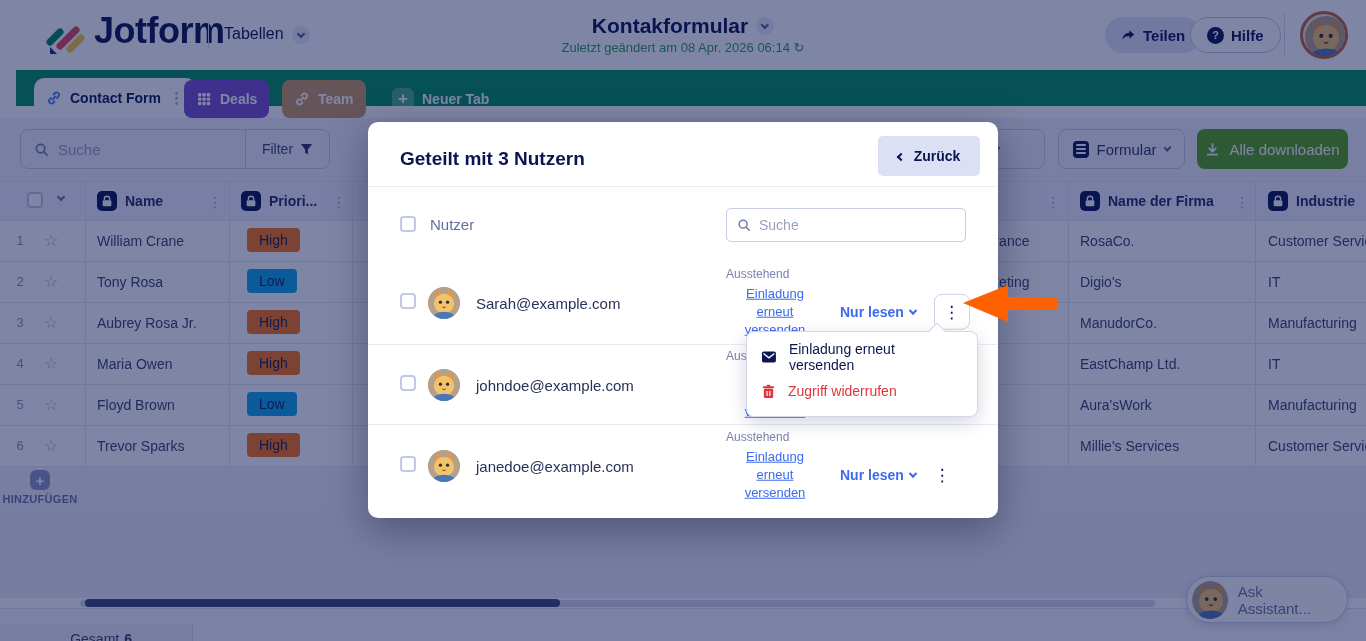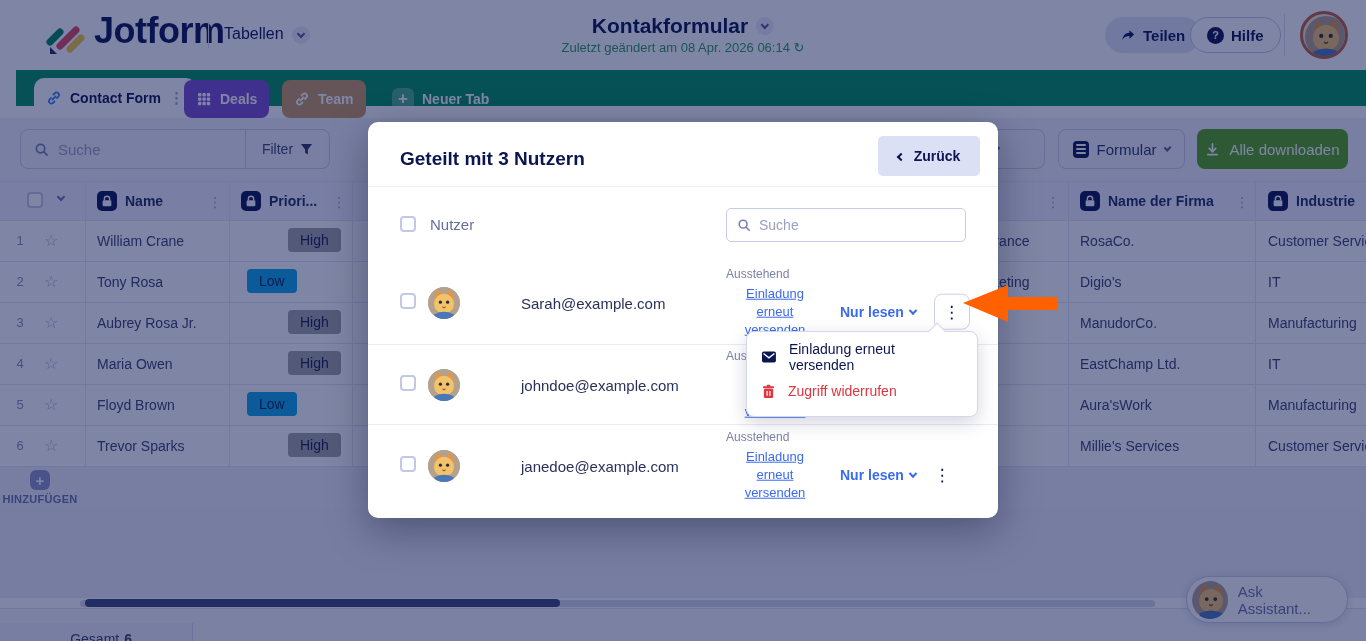--- a/index.html
+++ b/index.html
@@ -55,21 +55,21 @@
   .thead{position:absolute;left:0;top:181px;width:1366px;height:40px;background:var(--headbg);border-bottom:1px solid var(--border);border-top:1px solid var(--border);}
   .lock{width:20px;height:20px;border-radius:5px;background:var(--navy);display:inline-flex;align-items:center;justify-content:center;}
   .hcell{position:absolute;top:9px;display:flex;align-items:center;gap:8px;font-size:14px;font-weight:bold;color:#222B5E;}
   .hkebab{position:absolute;top:12px;color:#9AA0C4;font-size:14px;}
   .vline{position:absolute;top:181px;height:286px;width:1px;background:var(--border);}
   .trow{position:absolute;left:0;width:1366px;height:41px;background:#fff;border-bottom:1px solid var(--border);font-size:14px;color:var(--text);}
   .rnum{position:absolute;left:10px;top:12px;width:20px;text-align:center;font-size:13px;color:#8A90B8;}
   .star{position:absolute;left:44px;top:10px;font-size:16px;color:#AEB4D6;cursor:pointer;}
   .cname{position:absolute;left:97px;top:12px;white-space:nowrap;}
   .badge{position:absolute;left:247px;top:7px;padding:4px 12px;border-radius:4px;font-size:14px;color:#16204E;}
-  .badge.high{background:#a3a3a3;margin-left:41px;}
+  .badge.high{background:#f97316;}
   .badge.low{background:#0ea5e9;}
   .cdept{position:absolute;left:968px;top:12px;white-space:nowrap;}
   .ccomp{position:absolute;left:1080px;top:12px;white-space:nowrap;}
   .cind{position:absolute;left:1268px;top:12px;width:98px;white-space:nowrap;overflow:hidden;}
   .addstrip{position:absolute;left:0;top:467px;width:1366px;height:42px;background:#F1F1FA;}
   .addbtn{position:absolute;left:30px;top:3px;width:20px;height:20px;border-radius:6px;background:#8E96C8;color:#fff;font-size:15px;font-weight:bold;display:flex;align-items:center;justify-content:center;cursor:pointer;}
   .addlabel{position:absolute;left:0;top:26px;width:80px;text-align:center;font-size:11px;font-weight:bold;color:#6B73A8;letter-spacing:.3px;}
   .voidarea{position:absolute;left:0;top:509px;width:1366px;height:89px;background:#EDEEF7;}
   .htrack{position:absolute;left:80px;top:600px;width:1075px;height:7px;border-radius:4px;background:#D7DAEB;}
   .hthumb{position:absolute;left:85px;top:599px;width:475px;height:8px;border-radius:4px;background:#3D4A78;cursor:pointer;}
@@ -91,21 +91,21 @@
   .backbtn{position:absolute;left:510px;top:14px;width:102px;height:40px;background:#DBE0F5;border-radius:5px;display:flex;align-items:center;justify-content:center;gap:10px;font-size:14px;font-weight:bold;color:var(--navy);cursor:pointer;}
   .mdiv{position:absolute;left:0;top:64px;width:630px;height:1px;background:#ECEDF6;}
   .mctrl{position:absolute;left:0;top:64px;width:676px;height:76px;}
   .nutzer{position:absolute;left:62px;top:30px;font-size:15px;color:#666E9E;}
   .msearch{position:absolute;left:358px;top:22px;width:240px;height:34px;border:1px solid var(--inborder);border-radius:5px;display:flex;align-items:center;padding:0 10px;gap:8px;}
   .msearch input{flex:1;border:0;outline:none;font-size:14px;color:var(--text);font-family:inherit;min-width:0;}
   .msearch input::placeholder{color:#9AA0C0;}
   .urow{position:absolute;left:0;width:630px;}
   .urow .cb{position:absolute;left:32px;top:50%;margin-top:-10px;}
   .urow .cat-wrap{position:absolute;left:60px;top:50%;margin-top:-16px;width:32px;height:32px;}
-  .uemail{position:absolute;left:108px;top:50%;transform:translateY(-50%);font-size:15px;color:#2A3158;margin-left:45px;}
+  .uemail{position:absolute;left:108px;top:50%;transform:translateY(-50%);font-size:15px;color:#2A3158;}
   .rblock{position:absolute;left:358px;top:50%;transform:translateY(-50%);width:248px;}
   .ustatus{font-size:12px;color:var(--muted);margin-bottom:4px;}
   .uflex{display:flex;align-items:center;}
   .resend{display:inline-block;width:98px;text-align:center;font-size:13px;line-height:1.4;color:var(--blue);text-decoration:underline;cursor:pointer;}
   .perm{margin-left:16px;font-size:14px;font-weight:bold;color:var(--blue);display:flex;align-items:center;gap:6px;cursor:pointer;white-space:nowrap;}
   .ukebab{margin-left:18px;font-size:17px;color:var(--navy);cursor:pointer;}
   .ukebab.boxed{width:36px;height:36px;border:1px solid #CBD0E8;border-radius:8px;display:flex;align-items:center;justify-content:center;background:#fff;}
 
   
   .menu{position:absolute;left:746px;top:331px;width:232px;background:#fff;border:1px solid #D3D7EB;border-radius:8px;z-index:55;padding:8px 0;box-shadow:0 6px 18px rgba(20,25,80,.18);}

